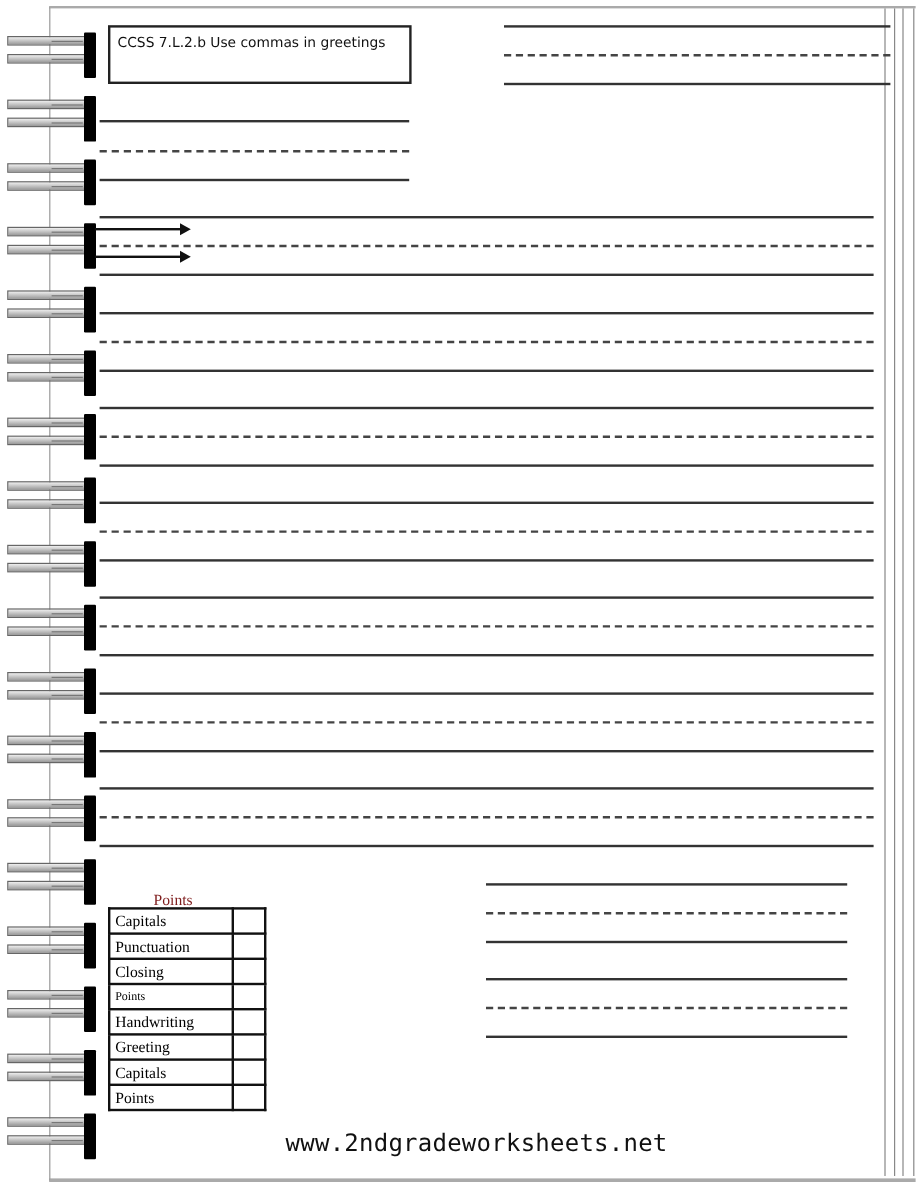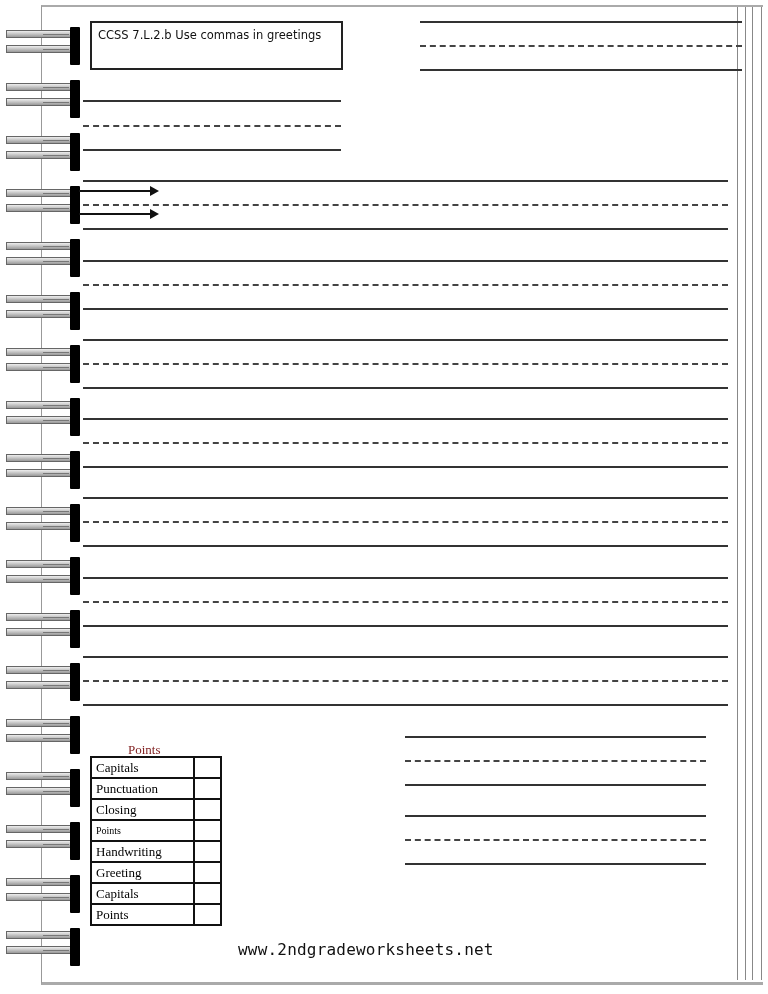--- a/index.html
+++ b/index.html
@@ -15,21 +15,21 @@
   .dashed { border-top:2px dashed #444; }
   .standard-box { position:absolute; left:90px; top:21px; width:253px; height:49px; border:2px solid #222; box-sizing:border-box; padding:4px 6px; font-family:"DejaVu Sans", sans-serif; font-size:11.5px; line-height:17px; color:#111; }
   .arrow { position:absolute; left:79px; height:2px; width:72px; background:#111; }
   .arrow::after { content:""; position:absolute; right:-8px; top:-4px; border-left:9px solid #111; border-top:5px solid transparent; border-bottom:5px solid transparent; }
   .points-title { position:absolute; left:128px; top:742px; font-family:"Liberation Serif", serif; font-size:13px; color:#7f1d1d; }
   table.points { position:absolute; left:90px; top:756px; border-collapse:collapse; font-family:"Liberation Serif", serif; font-size:13px; }
   table.points td { border:2px solid #111; height:19px; padding:0 4px; }
   table.points td.label { width:93px; }
   table.points td.score { width:17px; }
   table.points td.small { font-size:10px; }
-  .footer { position:absolute; left:238px; top:940px; font-family:"DejaVu Sans Mono", monospace; font-size:16px; color:#111; letter-spacing:0.2px; }
+  .footer { position:absolute; left:238px; top:940px; font-family:"DejaVu Sans Mono", monospace; font-size:20px; color:#111; letter-spacing:0.2px; }
 </style>
 </head>
 <body>
 
 <div class="page"></div>
 <div class="right-edge" style="left:737px"></div>
 <div class="right-edge" style="left:745px"></div>
 <div class="right-edge" style="left:752px"></div>
 <div class="right-edge" style="left:761px"></div>
 

